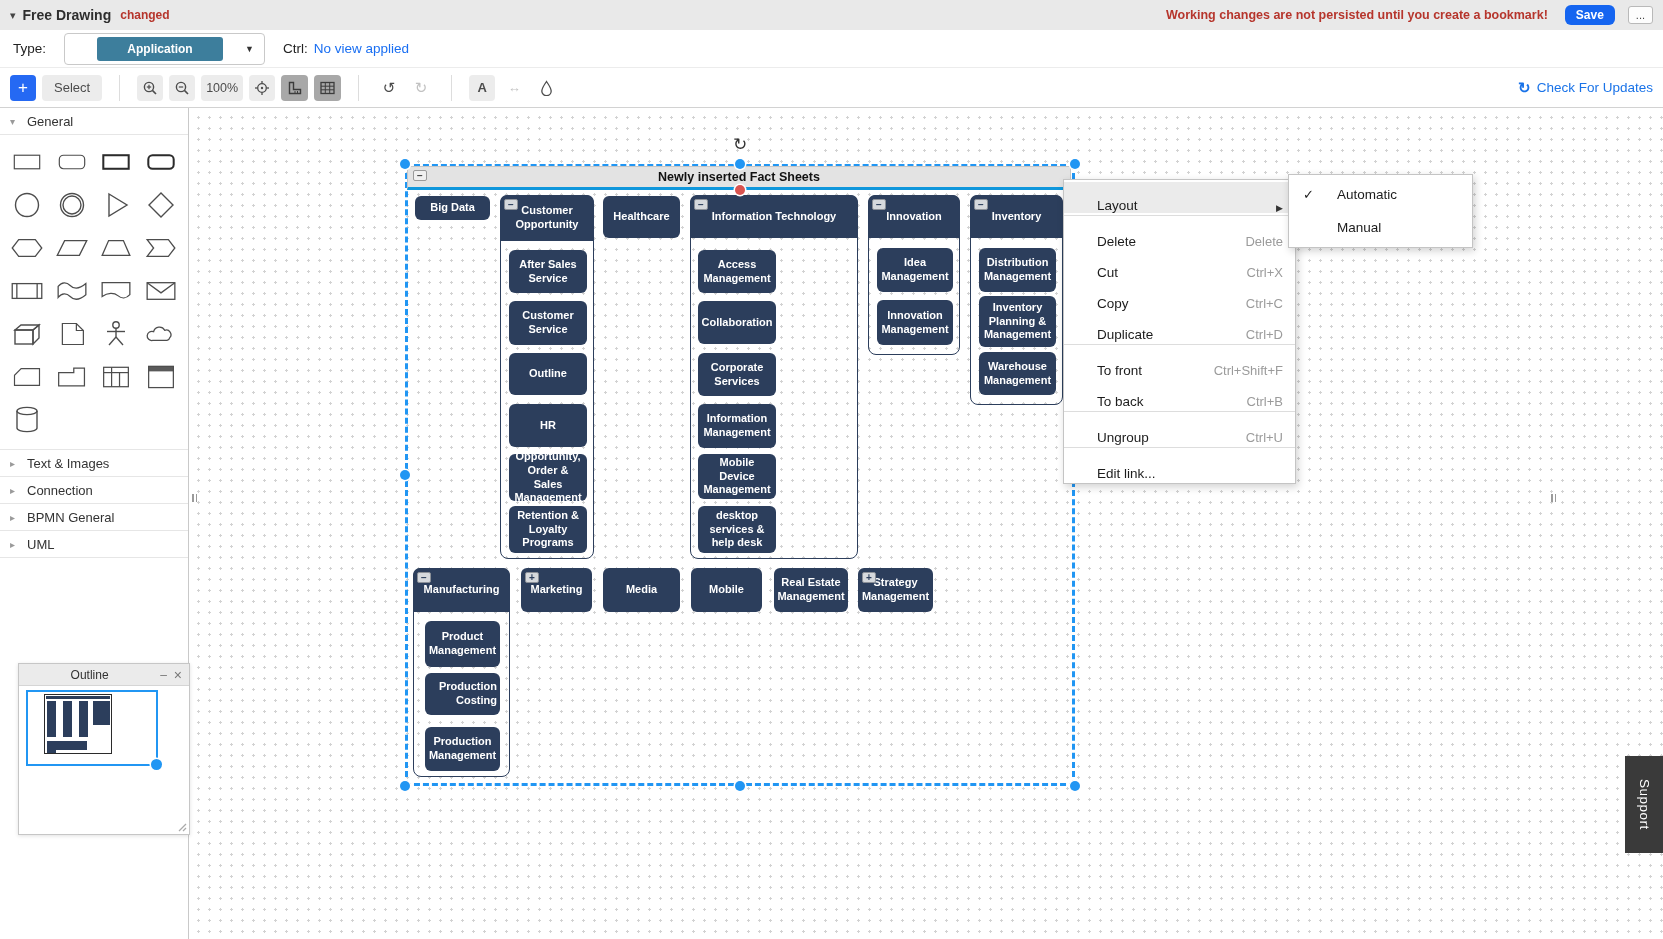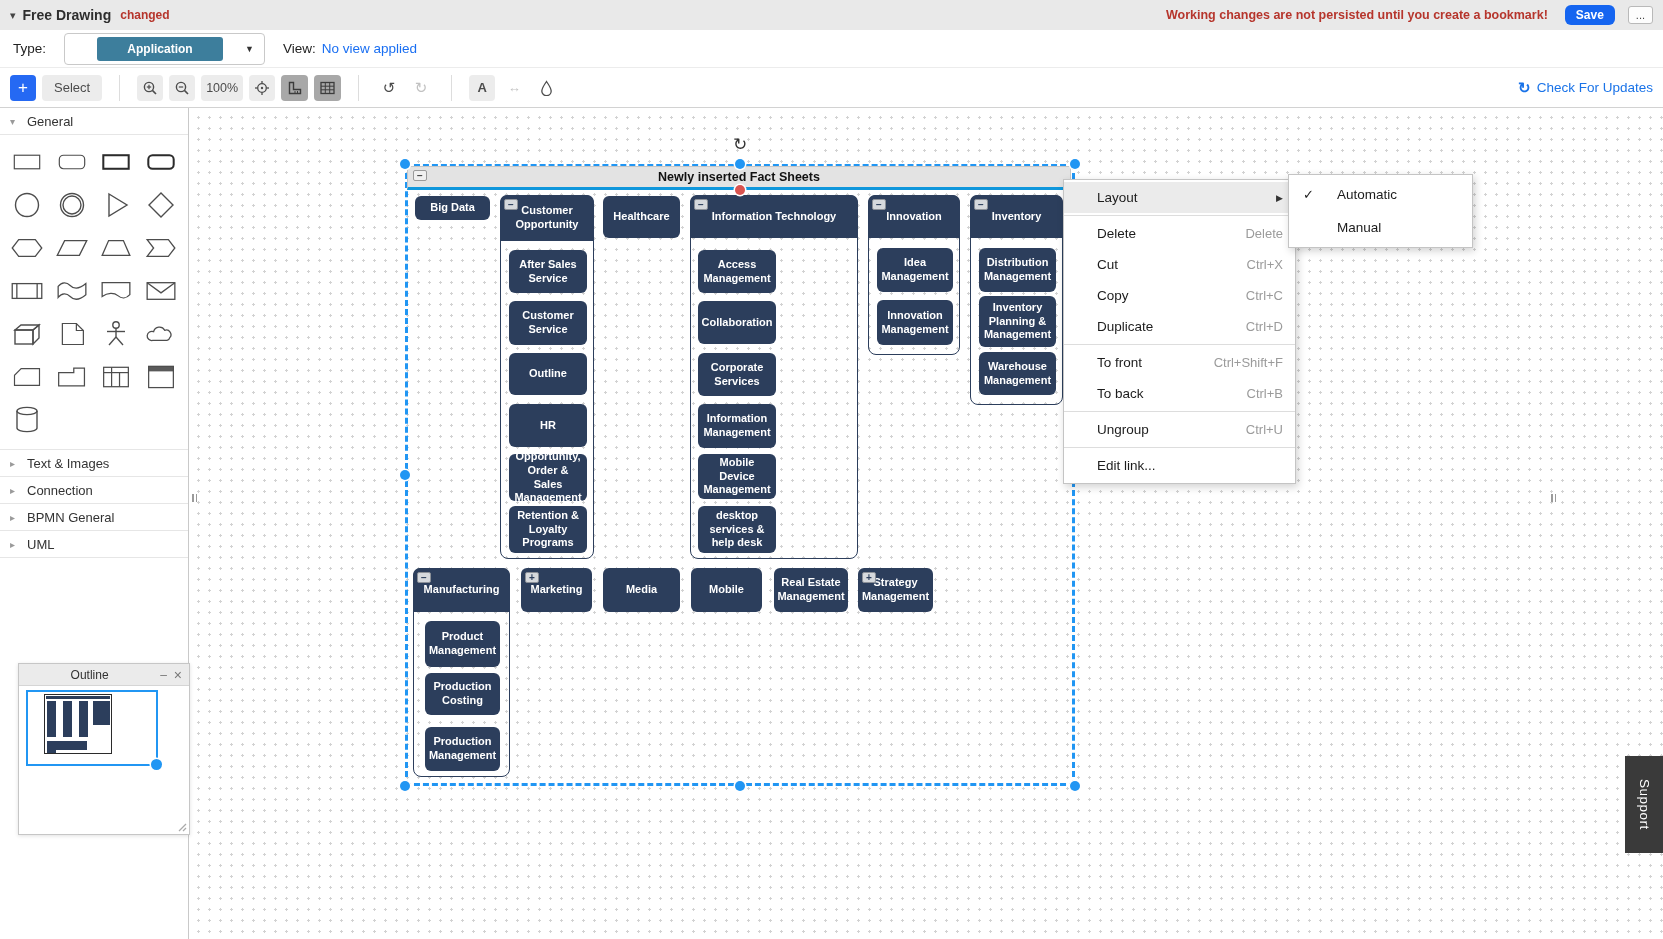--- a/index.html
+++ b/index.html
@@ -74,21 +74,21 @@
   .rotate-glyph { position:absolute; font-size:17px; color:#333; cursor:pointer; z-index:5; }
 
   .group-header { position:absolute; background:#e3e3e3; border:1px solid #c6c6c6; border-bottom:3px solid #0f97dc;
     display:flex; align-items:center; justify-content:center; font-size:12.5px; font-weight:700; color:#111; cursor:pointer; }
 
   .page-mark { position:absolute; display:flex; gap:2px; }
   .page-mark i { width:1.5px; height:8px; background:#9a9a9a; display:block; }
 
   
   .ctx-menu { position:absolute; background:#fff; border:1px solid #c4c4c4; box-shadow:2px 3px 8px rgba(0,0,0,.18); z-index:20; padding:2px 0; }
-  .ctx-row { height:31px; display:flex; align-items:center; padding:0 12px 0 33px; font-size:13.5px; color:#1c1c1c; cursor:pointer; }
+  .ctx-row { height:31px; display:flex; align-items:flex-end; padding:0 12px 0 33px; font-size:13.5px; color:#1c1c1c; cursor:pointer; }
   .ctx-row.hl { background:#ebebeb; }
   .ctx-row .sc { margin-left:auto; color:#9b9b9b; font-size:13px; }
   .ctx-row .sub-arrow { margin-left:auto; font-size:9px; color:#333; }
   .ctx-sep { height:1px; background:#ddd; margin:2px 0; }
 
   .sub-menu { position:absolute; background:#fff; border:1px solid #c4c4c4; box-shadow:2px 3px 8px rgba(0,0,0,.18); z-index:21; padding:3px 0; }
   .sub-row { height:33px; display:flex; align-items:center; padding:0 14px; font-size:13.5px; color:#1c1c1c; cursor:pointer; }
   .sub-row .chk { width:34px; font-size:13px; color:#222; }
 
   
@@ -122,21 +122,21 @@
     <span class="save-btn">Save</span>
     <span class="more-btn">...</span>
   </div>
 
   <div class="typebar">
     <span class="type-label">Type:</span>
     <span class="type-select">
       <span class="type-pill">Application</span>
       <span class="select-caret">▼</span>
     </span>
-    <span class="view-label">View:</span>
+    <span class="view-label">Ctrl:</span>
     <span class="view-link">No view applied</span>
   </div>
 
   <div class="toolbar">
     <span class="tb-btn primary">+</span>
     <span class="tb-btn tb-label-btn">Select</span>
     <span class="tb-sep"></span>
     <span class="tb-btn">
       <svg width="16" height="16" viewBox="0 0 16 16">
           <circle cx="7" cy="7" r="4.6" fill="none" stroke="#4c4c4c" stroke-width="1.4"></circle>
@@ -447,21 +447,21 @@
         <div class="navy-box" style="left:8px; top:100px; width:77px; height:51px;">Inventory Planning &amp; Management</div>
         <div class="navy-box" style="left:8px; top:156px; width:77px; height:43px;">Warehouse Management</div>
       </div>
 
       <div class="cont-frame" style="left:224px; top:460px; width:97px; height:209px;">
         <div class="cont-head" style="height:44px;">
           <span class="fold-icon">−</span>
           <span>Manufacturing</span>
         </div>
         <div class="navy-box" style="left:11px; top:52px; width:75px; height:46px;">Product Management</div>
-        <div class="navy-box" style="left:11px; top:104px; width:75px; height:42px;">Production Costing</div>
+        <div class="navy-box" style="left:11px; top:104px; width:75px; height:42px;text-align:right;">Production Costing</div>
         <div class="navy-box" style="left:11px; top:158px; width:75px; height:44px;">Production Management</div>
       </div>
 
       <div class="navy-box" style="left:332px; top:460px; width:71px; height:44px;">
         <span class="fold-icon">+</span>
         <span>Marketing</span>
       </div>
       <div class="navy-box" style="left:414px; top:460px; width:77px; height:44px;">Media</div>
       <div class="navy-box" style="left:502px; top:460px; width:71px; height:44px;">Mobile</div>
       <div class="navy-box" style="left:585px; top:460px; width:74px; height:44px;">Real Estate Management</div>

